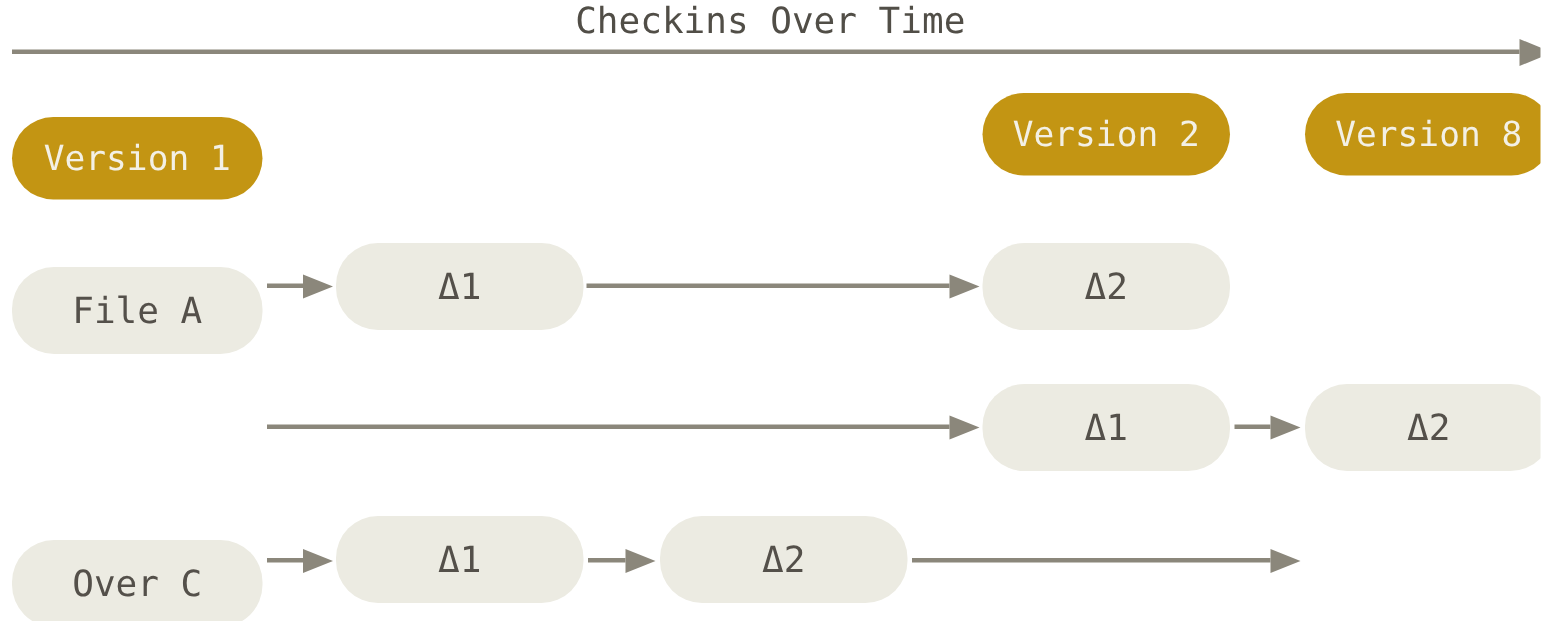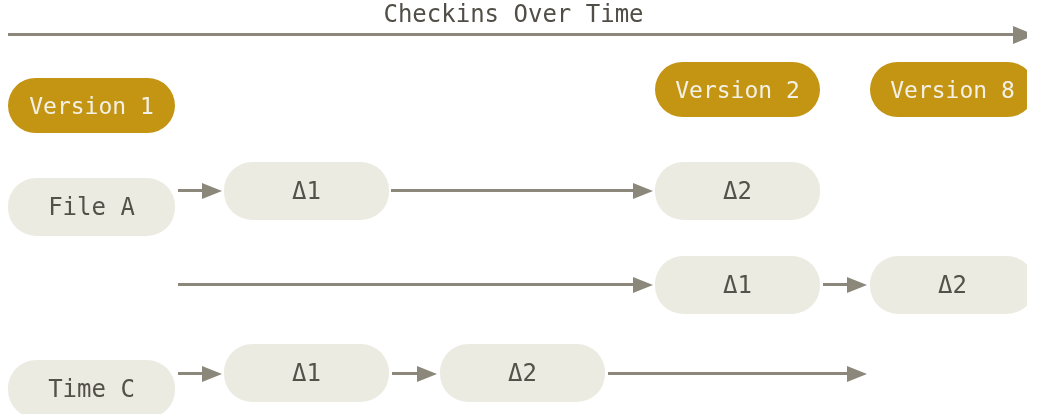--- a/index.html
+++ b/index.html
@@ -141,21 +141,21 @@
   <div class="arrow arB1"></div>
   <div class="box c4 rowB">
     <span>Δ1</span>
   </div>
   <div class="arrow arB2"></div>
   <div class="box c5 rowB">
     <span>Δ2</span>
   </div>
 
   <div class="box c1 rowC">
-    <span>Time C</span>
+    <span>Over C</span>
   </div>
   <div class="arrow arC1"></div>
   <div class="box c2 rowC">
     <span>Δ1</span>
   </div>
   <div class="arrow arC2"></div>
   <div class="box c3 rowC">
     <span>Δ2</span>
   </div>
   <div class="arrow arC3"></div>

